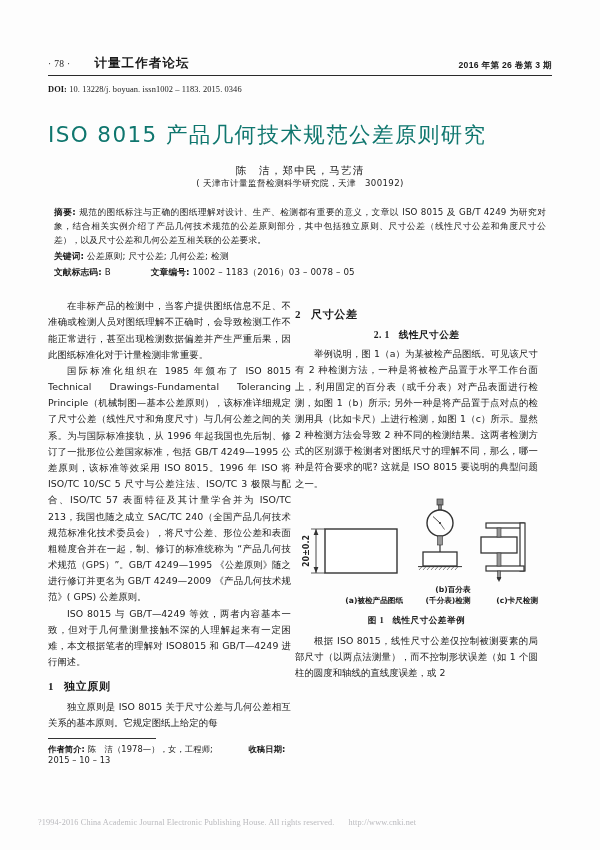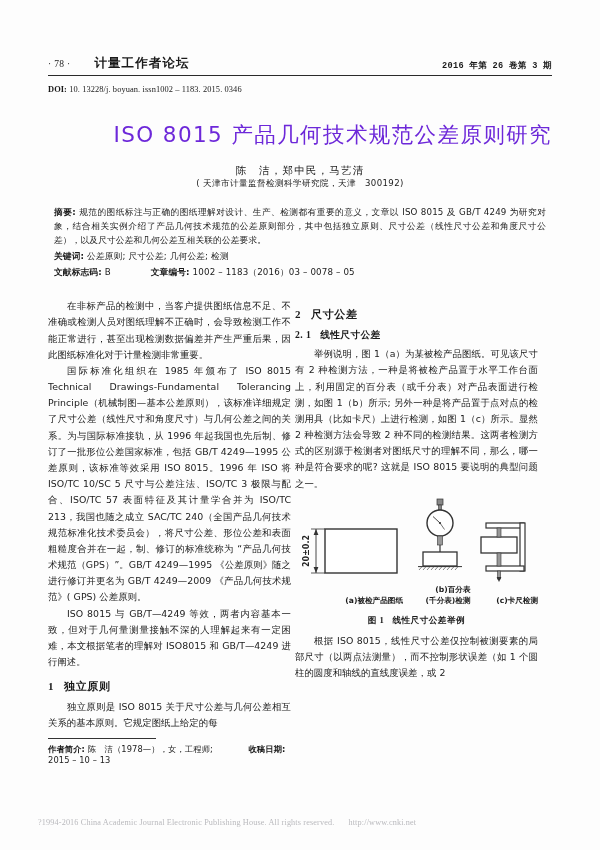--- a/index.html
+++ b/index.html
@@ -52,45 +52,45 @@
   .runhead-title {
     font-size: 12.5px;
     font-weight: bold;
     letter-spacing: 1.1px;
     font-family: "DejaVu Sans", sans-serif;
   }
   .runhead-right {
     font-size: 8.6px;
     font-weight: bold;
     letter-spacing: 0.3px;
-    font-family: Liberation Mono, monospace;
+    font-family: Liberation Sans, sans-serif;
     text-align: right;
   }
 
   
   .doi-row {
     margin-top: 9px;
     font-size: 8.4px;
     letter-spacing: 0.1px;
   }
   .doi-label {
     font-weight: bold;
     font-family: "Liberation Serif", serif;
   }
   .doi-value { font-family: "Liberation Serif", serif; }
 
   
   .paper-title {
     margin-top: 26px;
-    text-align: right;
+    text-align: left;
     font-size: 21.5px;
     font-weight: normal;
     letter-spacing: 1.4px;
     font-family: "DejaVu Sans", sans-serif;
-    color: #6d28d9;
+    color: #0f766e;
   }
   .authors {
     margin-top: 15px;
     text-align: center;
     font-size: 10.5px;
     letter-spacing: 1.2px;
     font-family: "DejaVu Sans", sans-serif;
   }
   .affil {
     margin-top: 0;
@@ -155,20 +155,21 @@
   .sec-h .num {
     font-family: "Liberation Serif", serif;
     margin-right: 10px;
   }
   .sub-h {
     font-size: 9.7px;
     font-weight: bold;
     font-family: "DejaVu Sans", sans-serif;
     margin: 7px 0 4px 0;
     letter-spacing: 0.4px;
+    text-align: center;
   }
   .sub-h .num {
     font-family: "Liberation Serif", serif;
     margin-right: 9px;
   }
 
   
   .figure {
     margin-top: 10px;
     margin-bottom: 6px;

